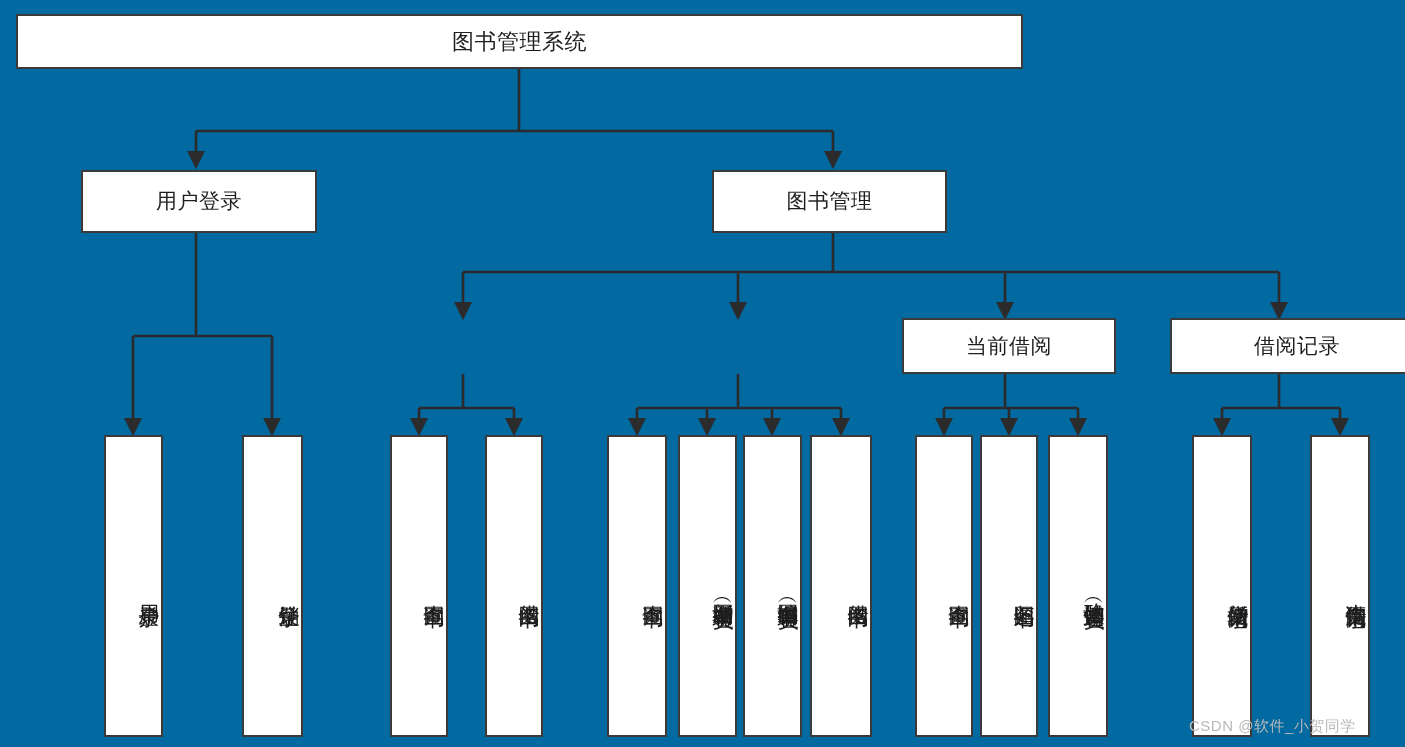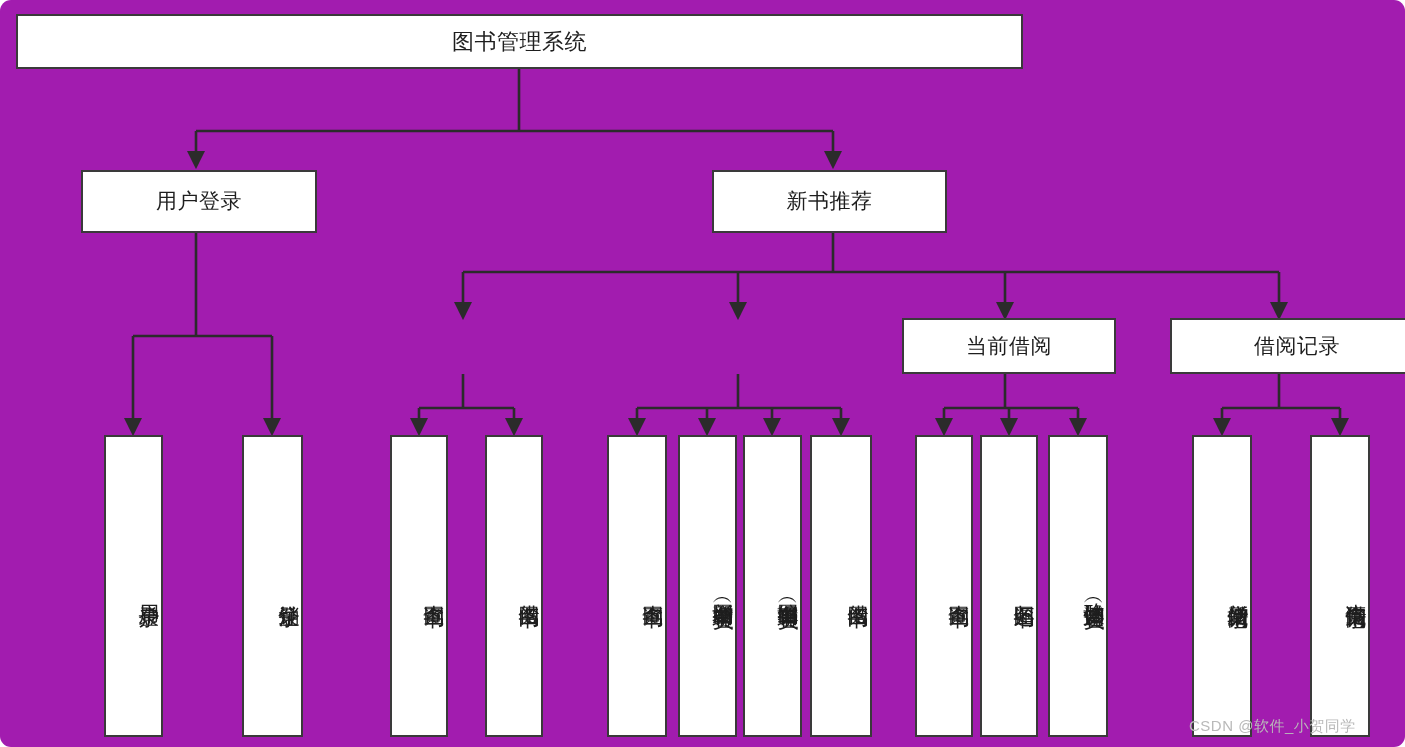--- a/index.html
+++ b/index.html
@@ -8,23 +8,22 @@
     background: #ffffff;
   }
   body {
     font-family: "Liberation Sans", "DejaVu Sans", sans-serif;
     color: #2b2b2b;
   }
   #canvas {
     position: relative;
     width: 1405px;
     height: 747px;
-    background: #a21caf;
+    background: #0369a1;
     overflow: hidden;
-    border-radius: 11px;
   }
   #edges {
     position: absolute;
     left: 0;
     top: 0;
     width: 1405px;
     height: 747px;
     pointer-events: none;
   }
   .node {
@@ -124,21 +123,21 @@
   </svg>
 
   <div class="node horiz root" style="left:16px; top:14px; width:1007px; height:55px;">
     <span>图书管理系统</span>
   </div>
 
   <div class="node horiz" style="left:81px; top:170px; width:236px; height:63px;">
     <span>用户登录</span>
   </div>
   <div class="node horiz" style="left:712px; top:170px; width:235px; height:63px;">
-    <span>新书推荐</span>
+    <span>图书管理</span>
   </div>
 
   <div class="node horiz" style="left:902px; top:318px; width:214px; height:56px;">
     <span>当前借阅</span>
   </div>
   <div class="node horiz" style="left:1170px; top:318px; width:254px; height:56px;">
     <span>借阅记录</span>
   </div>
 
   <div class="node vert" style="left:104px; top:435px; width:59px; height:302px;">

